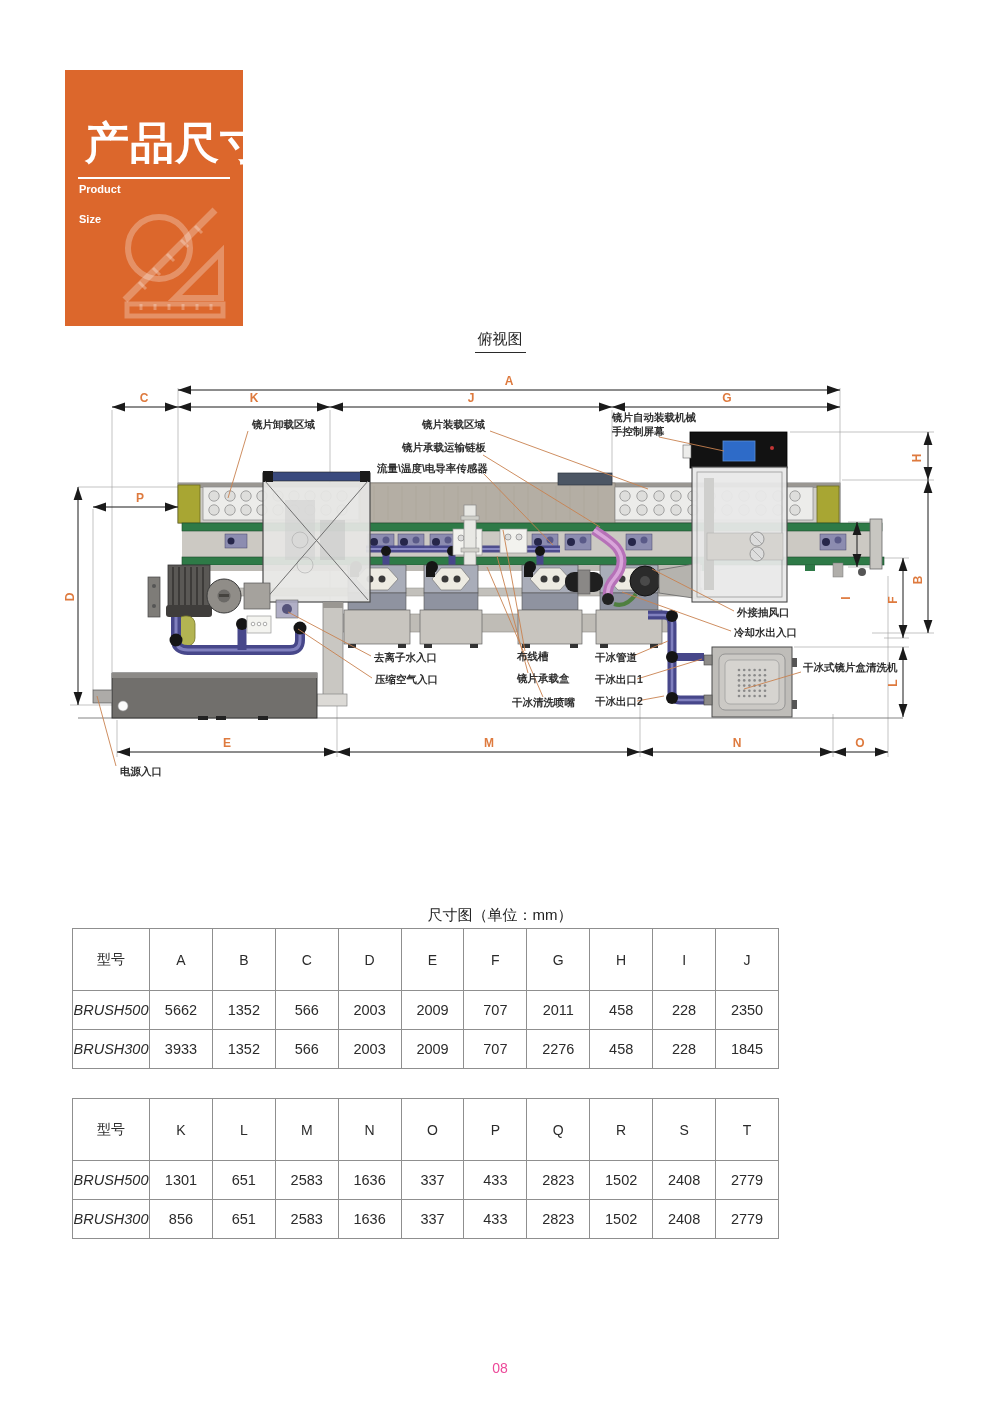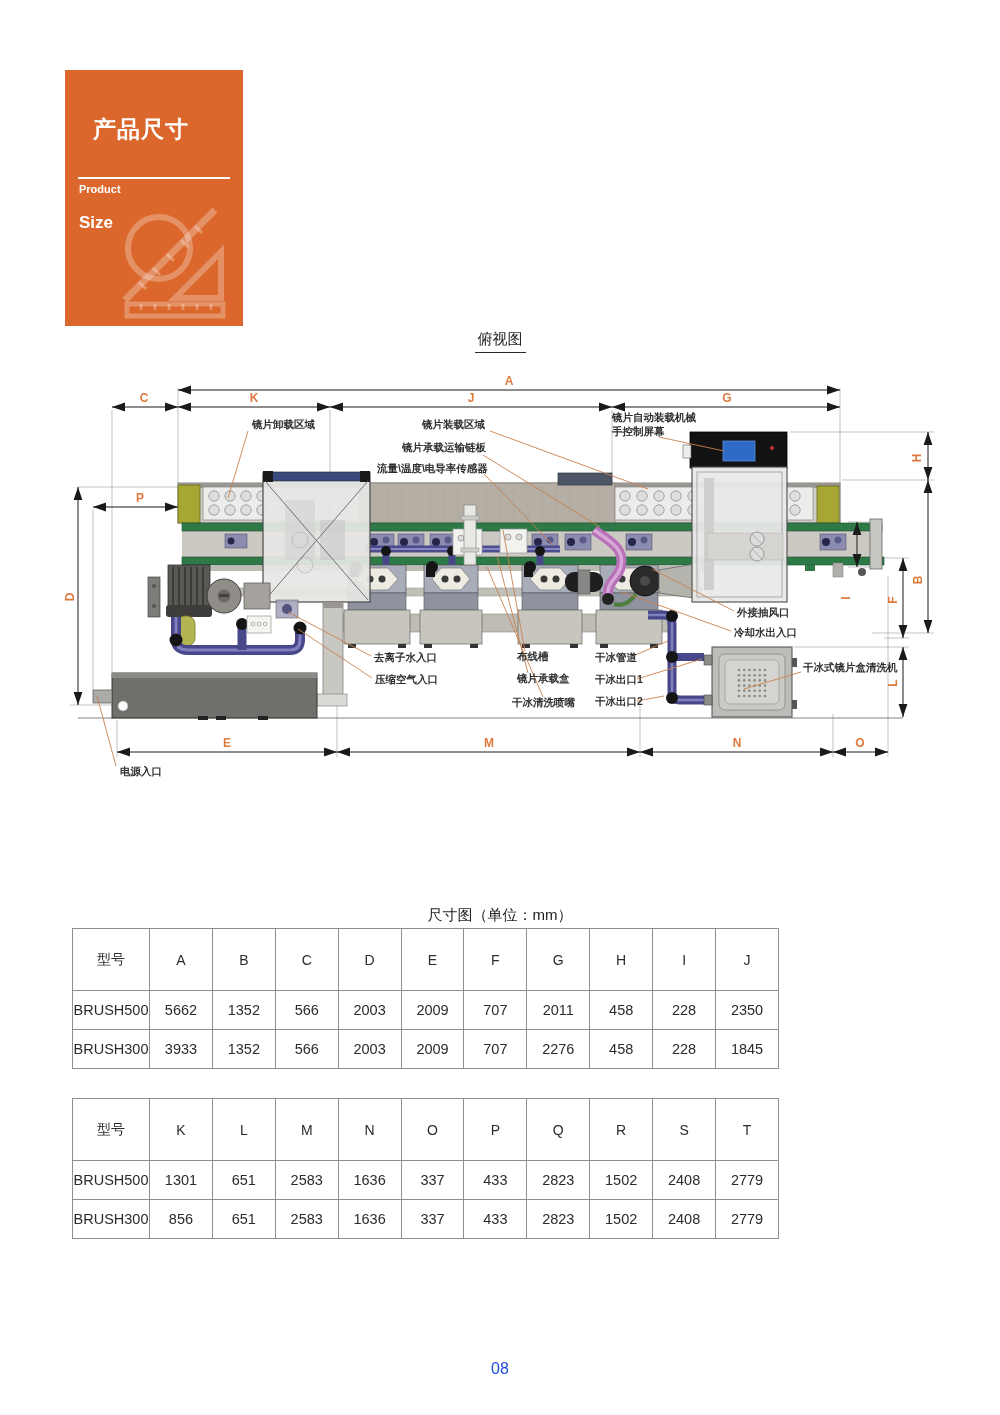--- a/index.html
+++ b/index.html
@@ -1,46 +1,46 @@
 <!DOCTYPE html>
 <html><head>
 <meta charset="utf-8">
 <style>
   html,body{margin:0;padding:0;background:#fff;}
   .page{position:relative;width:1000px;height:1415px;background:#ffffff;overflow:hidden;
         font-family:"Liberation Sans","DejaVu Sans",sans-serif;}
   
   .card{position:absolute;left:65px;top:70px;width:178px;height:256px;background:#DC672C;color:#fff;overflow:hidden;}
-  .card-title{position:absolute;left:28px;top:44px;font-size:23px;font-weight:700;letter-spacing:1px;white-space:nowrap;}
+  .card-title{position:absolute;left:20px;top:44px;font-size:44px;font-weight:700;letter-spacing:1px;white-space:nowrap;}
   .card-rule{position:absolute;left:13px;right:13px;top:107px;height:2px;background:#fff;}
   .card-sub1{position:absolute;left:14px;top:113px;font-size:11px;font-weight:700;}
-  .card-sub2{position:absolute;left:14px;top:143px;font-size:17px;font-weight:700;}
+  .card-sub2{position:absolute;left:14px;top:143px;font-size:11px;font-weight:700;}
   .card-icon{position:absolute;right:6px;bottom:6px;}
   
   .sec-title{position:absolute;left:0;width:100%;text-align:center;}
   .sec-title span{display:inline-block;font-size:15px;font-weight:400;color:#1d1d1d;
                   border-bottom:1.5px solid #2a2a2a;padding:0 3px 3px 3px;}
   .t-figure{top:330px;}
   .t-size{top:906px;}
   
   .diagram{position:absolute;left:60px;top:368px;}
   
   table.dim{position:absolute;left:72px;width:707px;border-collapse:collapse;table-layout:fixed;background:#fff;}
   .tbl1{top:928px;}
   .tbl2{top:1098px;}
   table.dim col.c-model{width:77px;}
   table.dim th,table.dim td{border:1px solid #8F8F8F;text-align:center;padding:0;
       font-size:14.5px;color:#2b2b2b;font-weight:500;}
   table.dim th{height:61px;font-size:14px;}
   table.dim td{height:38px;}
   th.model-h{color:#1a1a1a;font-weight:700;font-size:14px;}
   th.letter{color:#DE7A3E;font-weight:600;}
-  td.model{font-weight:600;color:#1f1f1f;}
+  td.model{font-weight:600;color:#1f1f1f;font-style:italic;}
   
-  .pagenum{position:absolute;left:0;width:100%;top:1360px;text-align:center;font-size:16px;color:#1d4ed8;}
+  .pagenum{position:absolute;left:0;width:100%;top:1360px;text-align:center;font-size:14px;color:#ec4899;}
 </style>
 </head>
 <body>
 
 <div class="page">
 
   <div class="card">
     <div class="card-title">产品尺寸</div>
     <div class="card-rule"></div>
     <div class="card-sub1">Product</div>

